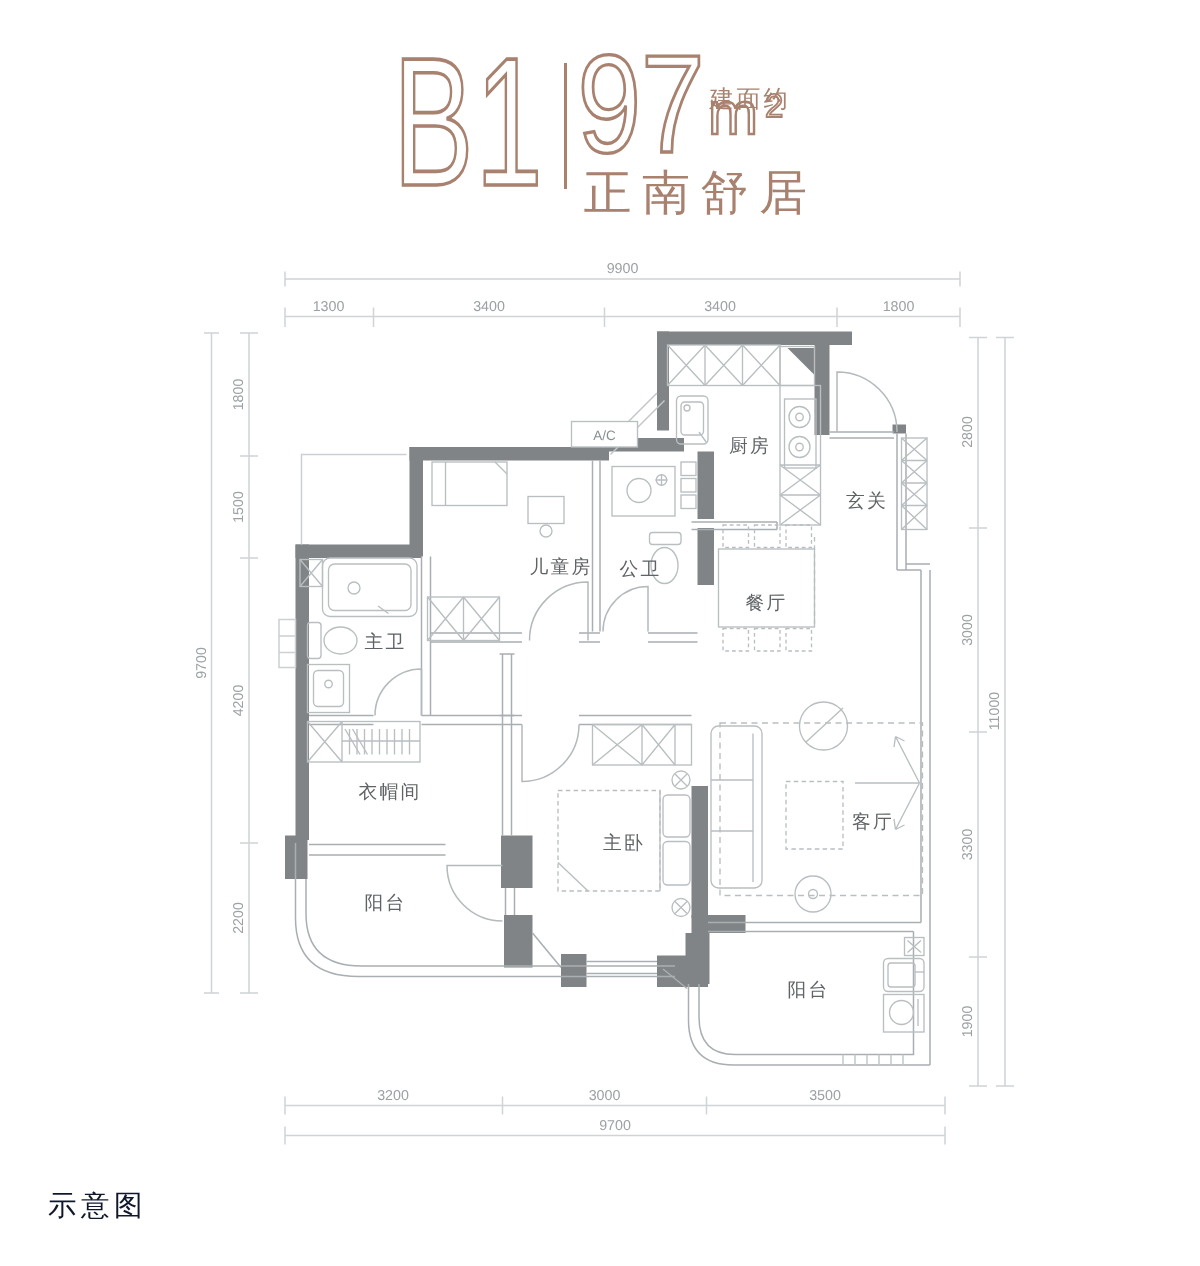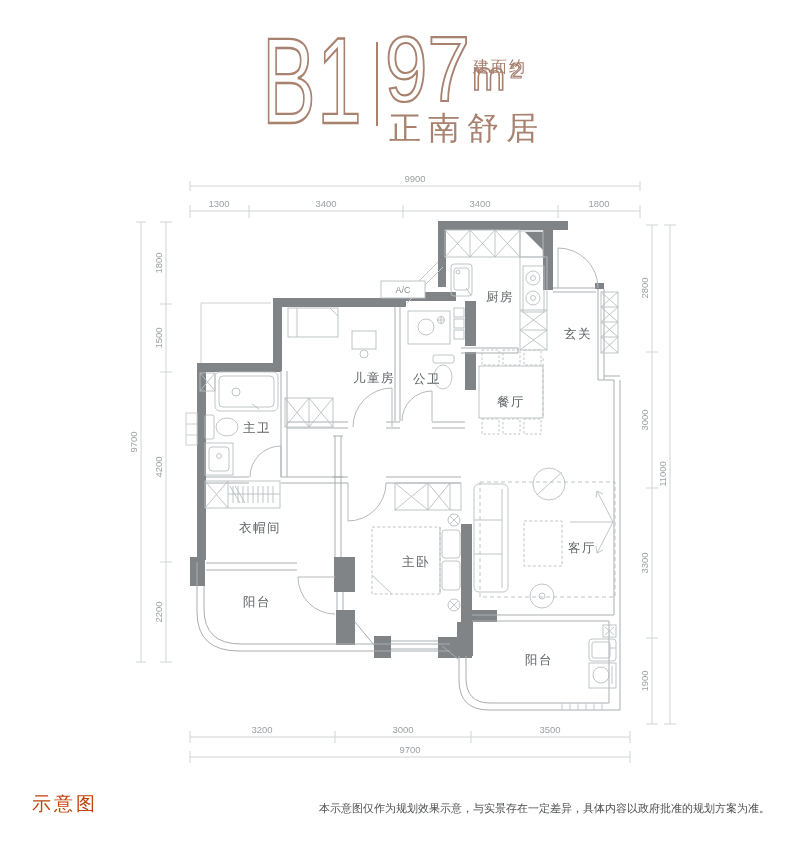--- a/index.html
+++ b/index.html
@@ -10,21 +10,21 @@
   .outline{ color:transparent; -webkit-text-stroke:2.4px var(--accent); }
   @supports not (-webkit-text-stroke:1px black){ .outline{ color:var(--accent); font-weight:100; } }
   .unit-code{ left:262px; top:20px; font-size:122px; transform:scaleX(.66); transform-origin:left top; letter-spacing:2px; }
   .hdr-divider{ position:absolute; left:376px; top:42px; width:2px; height:84px; background:var(--accent); }
   .area-value{ left:385px; top:23px; font-size:93px; transform:scaleX(.82); transform-origin:left top; -webkit-text-stroke-width:2.2px; }
   .area-prefix{ left:473px; top:59px; font-size:16px; letter-spacing:2px; }
   .area-unit{ left:472px; top:56px; font-size:40px; -webkit-text-stroke-width:1.6px; }
   .area-exp{ left:510px; top:60px; font-size:22px; -webkit-text-stroke-width:1.2px; }
   .tagline{ left:389px; top:112px; font-size:32px; letter-spacing:7px; }
   .plan-svg{ position:absolute; left:0; top:0; }
-  .foot-caption{ position:absolute; left:32px; top:791px; font-size:19px; letter-spacing:3px; color:#c2410c; }
+  .foot-caption{ position:absolute; left:32px; top:791px; font-size:19px; letter-spacing:3px; color:#0f172a; }
   .foot-disclaimer{ position:absolute; right:30px; top:801px; font-size:11px; color:#4d4f51; }
 </style>
 </head>
 <body>
 
 <div class="page">
 
   <div class="hdr-txt outline unit-code">B1</div>
   <div class="hdr-divider"></div>
   <div class="hdr-txt outline area-value">97</div>
@@ -280,14 +280,13 @@
       <text x="257" y="432">主卫</text>
       <text x="260" y="532">衣帽间</text>
       <text x="257" y="606">阳台</text>
       <text x="416" y="566">主卧</text>
       <text x="582" y="552">客厅</text>
       <text x="539" y="664">阳台</text>
     </g>
   </svg>
 
   <div class="foot-caption">示意图</div>
-  <div class="foot-disclaimer">本示意图仅作为规划效果示意，与实景存在一定差异，具体内容以政府批准的规划方案为准。</div>
 </div>
 
 </body></html>

